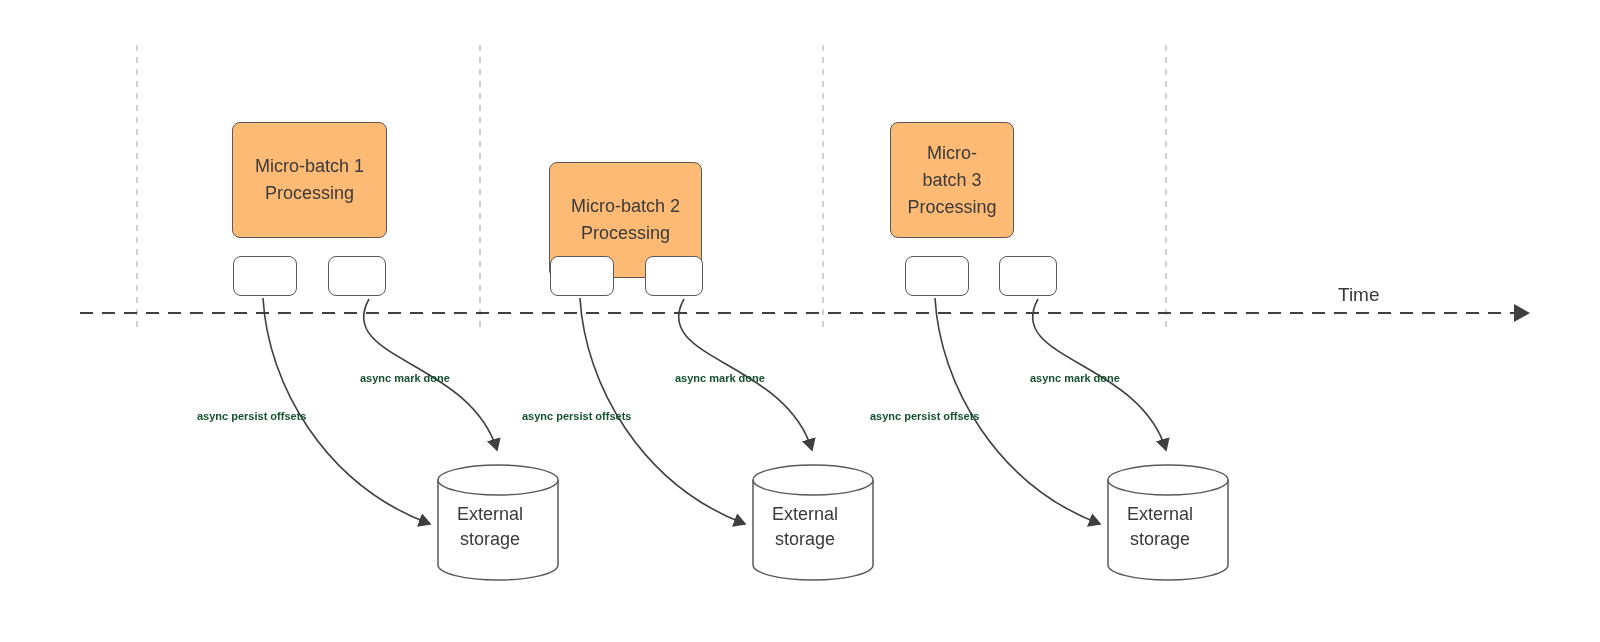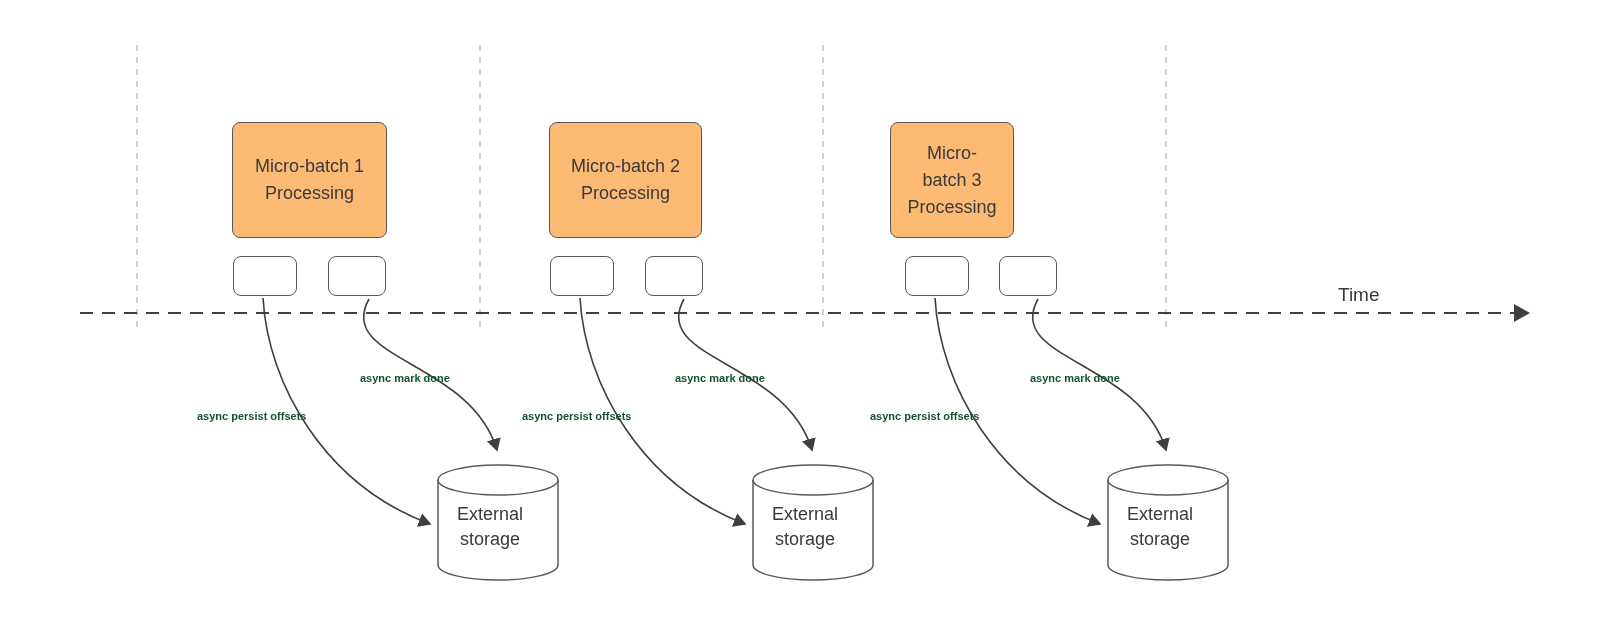--- a/index.html
+++ b/index.html
@@ -32,21 +32,21 @@
     align-items: center;
     justify-content: center;
     text-align: center;
     font-size: 18px;
     line-height: 1.5;
     color: #3a3a3a;
     box-sizing: border-box;
     padding: 8px 14px;
   }
   .b1 { left: 232px; width: 155px; }
-  .b2 { left: 549px; width: 153px; }
+  .b2 { left: 549px; width: 153px; margin-top: 40px; }
   .b3 { left: 890px; width: 124px; }
   .small-box {
     position: absolute;
     top: 256px;
     height: 40px;
     background: #ffffff;
     border: 1px solid #595959;
     border-radius: 8px;
     box-sizing: border-box;
   }

